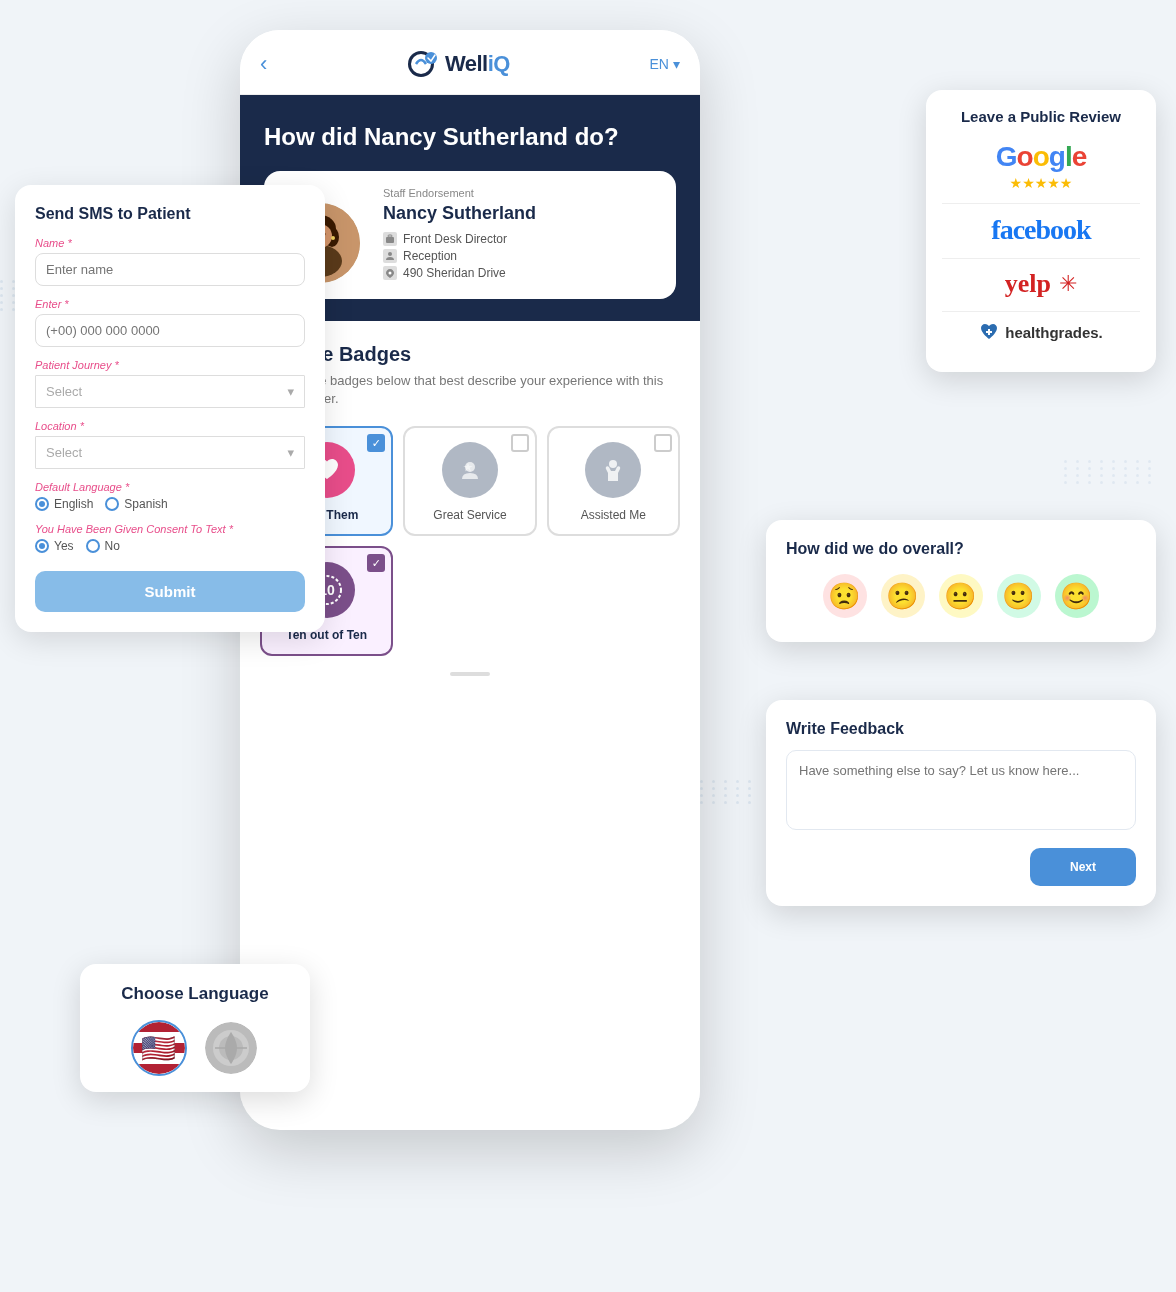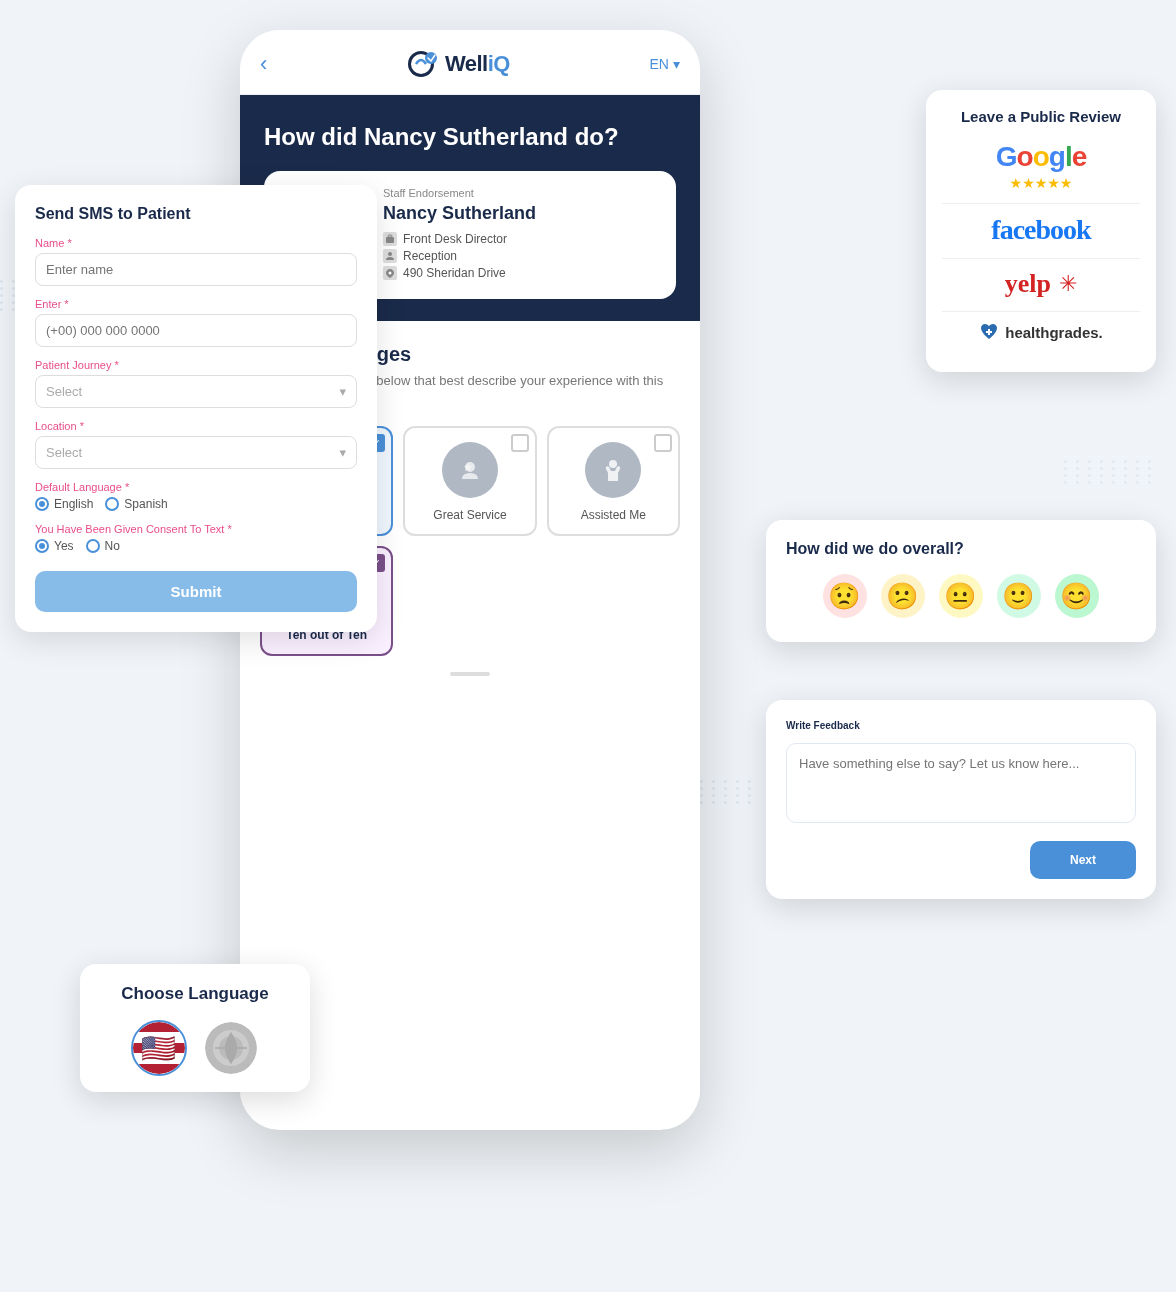--- a/index.html
+++ b/index.html
@@ -249,21 +249,21 @@
     .badge-label.selected-label {
       color: #1a2a4a;
       font-weight: 600;
     }
 
     
     .sms-card {
       position: absolute;
       top: 185px;
       left: 15px;
-      width: 362px;
+      width: 310px;
       background: #fff;
       border-radius: 16px;
       box-shadow: 0 8px 30px rgba(0,0,0,0.12);
       padding: 20px;
       z-index: 10;
     }
 
     .sms-title {
       font-size: 16px;
       font-weight: 700;
@@ -277,37 +277,38 @@
 
     .form-label {
       font-size: 11px;
       color: #555;
       margin-bottom: 4px;
       display: block;
     }
 
     .form-label span {
       color: #e84d8a;
+      font-style: italic;
     }
 
     .form-input {
       width: 100%;
       padding: 8px 10px;
       border: 1px solid #ddd;
       border-radius: 8px;
       font-size: 13px;
       color: #aaa;
       background: #fff;
     }
 
     .form-select {
       width: 100%;
       padding: 8px 10px;
       border: 1px solid #ddd;
-      border-radius: 8px;
+      border-radius: 1px;
       font-size: 13px;
       color: #aaa;
       background: #fff;
       display: flex;
       align-items: center;
       justify-content: space-between;
       cursor: pointer;
     }
 
     .radio-group {
@@ -555,21 +556,21 @@
       right: 20px;
       width: 390px;
       background: #fff;
       border-radius: 16px;
       box-shadow: 0 8px 30px rgba(0,0,0,0.14);
       padding: 20px;
       z-index: 10;
     }
 
     .feedback-title {
-      font-size: 10px;
+      font-size: 16px;
       font-weight: 700;
       color: #1a2a4a;
       margin-bottom: 12px;
     }
 
     .feedback-textarea {
       width: 100%;
       height: 80px;
       border: 1px solid #e2e8f0;
       border-radius: 10px;

